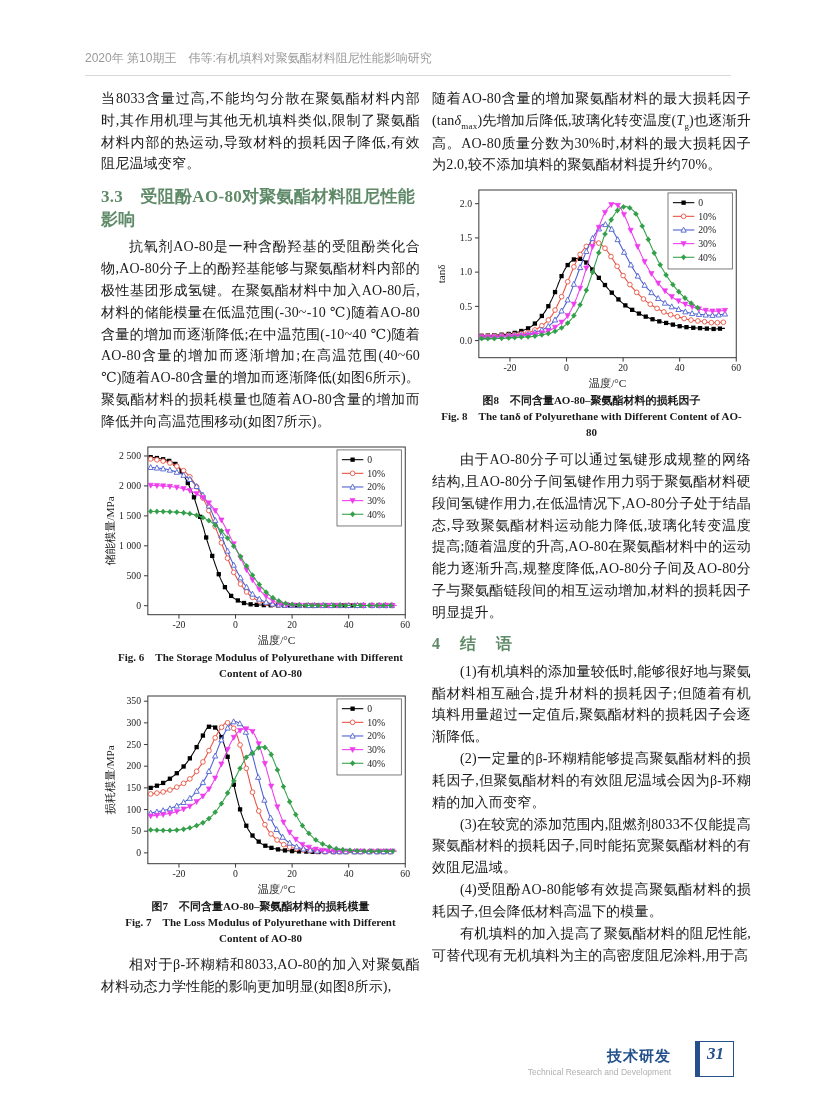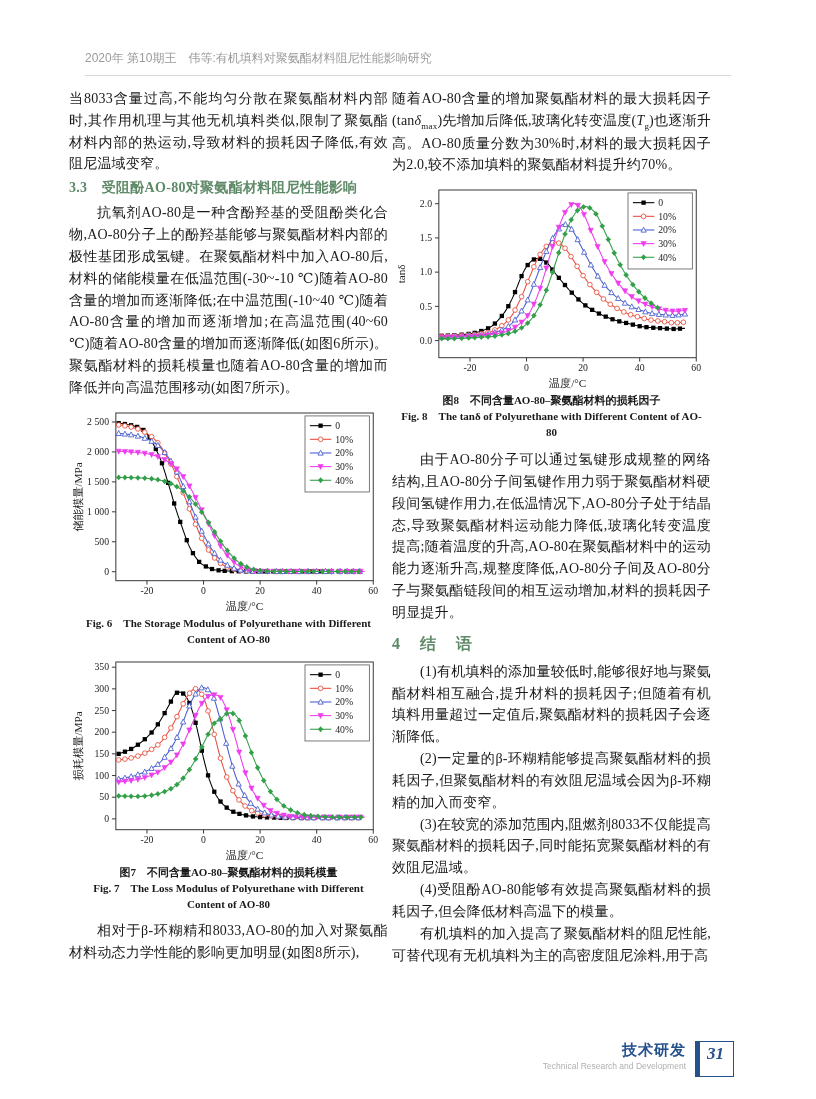--- a/index.html
+++ b/index.html
@@ -10,42 +10,42 @@
     color:#1a1a1a;
   }
   .header {
     position:absolute; left:85px; top:50px; width:646px;
     display:flex; 
     font-family:"Liberation Sans","DejaVu Sans",sans-serif;
     font-size:12px; color:#9a9a9a;
     padding-bottom:8px; border-bottom:1px solid #d8d8d8;
   }
   .columns {
-    position:absolute; left:69px; top:88px; width:650px;
-    display:flex; gap:4px;
+    position:absolute; left:101px; top:88px; width:650px;
+    display:flex; gap:12px;
   }
   .col { width:319px; }
   .para {
     font-size:14px; line-height:1.56; text-align:justify;
     text-indent:2em; letter-spacing:0.2px;
   }
   .para.noindent { text-indent:0; }
   .sec-heading {
-    font-size:14px; font-weight:bold; color:#5f8a68;
-    margin:4px 0 5px 0; letter-spacing:0.3px;
+    font-size:17px; font-weight:bold; color:#5f8a68;
+    margin:10px 0 5px 0; letter-spacing:0.3px;
   }
   .sec-heading.big { font-size:16px; margin:10px 0 6px 0; letter-spacing:2px; }
   .figure { margin:8px 0 2px 2px; }
   .figure svg { display:block; }
   .caption { text-align:center; font-weight:bold; font-size:11px; line-height:1.45; margin:2px 6px 8px 6px; }
   .caption .cn { display:block; }
   .caption .en { display:block; }
   .footer {
     position:absolute; right:82px; bottom:22px;
-    display:flex; align-items:flex-start; gap:9px;
+    display:flex; align-items:flex-end; gap:24px;
   }
   .footer-text { text-align:right; }
   .footer-cn {
     font-family:"Liberation Sans","DejaVu Sans",sans-serif;
     font-weight:bold; font-size:15px; color:#24508c; letter-spacing:1px;
   }
   .footer-en {
     font-family:"Liberation Sans","DejaVu Sans",sans-serif;
     font-size:8.5px; color:#b0b0b0; margin-top:1px;
   }

